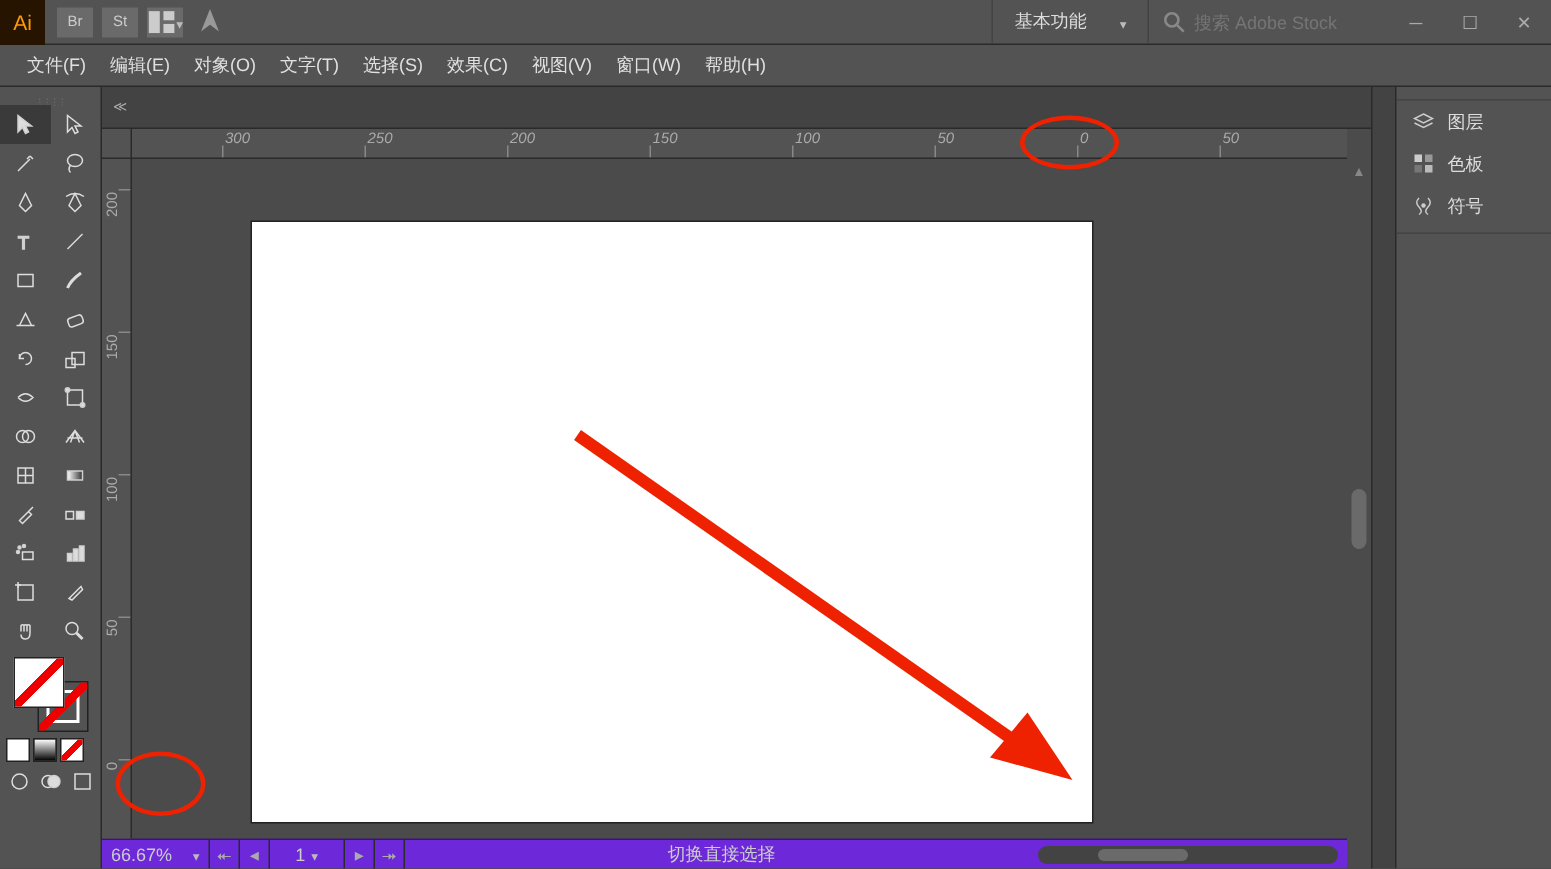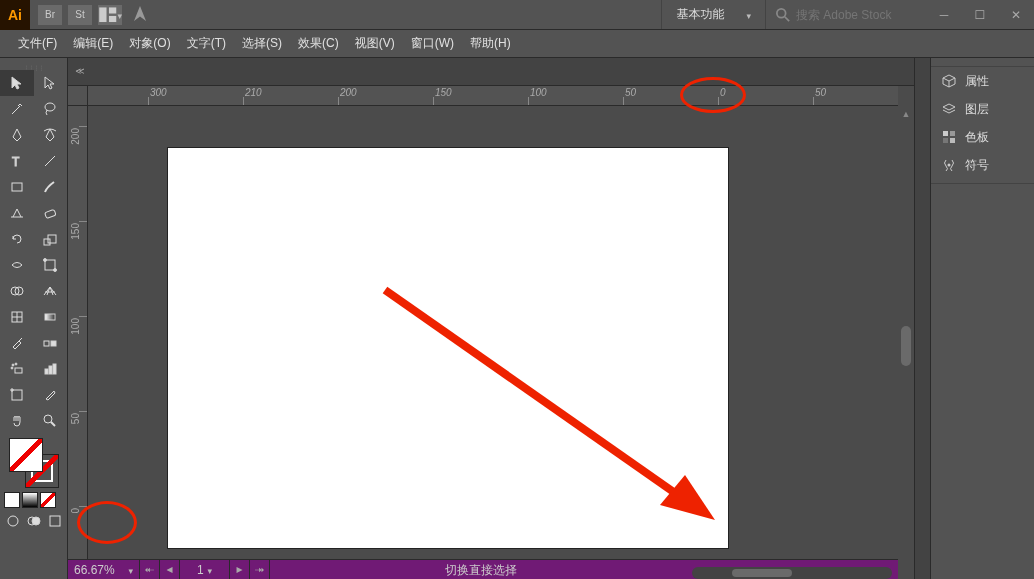--- a/index.html
+++ b/index.html
@@ -1,20 +1,20 @@
 <!DOCTYPE html>
 <html><head>
 <meta charset="utf-8">
 <style>
 * { margin: 0; padding: 0; box-sizing: border-box; font-family: "Microsoft YaHei", sans-serif; font-size: 12px; user-select: none; }
 body { background: #4b4b4b; width: 1034px; height: 579px; overflow: hidden; position: relative; }
 
 
 .app-bar { height: 30px; background: #535353; display: flex; align-items: center; border-bottom: 1px solid #2a2a2a; }
-.ai-logo { width: 30px; height: 30px; background: #261300; color: #ff9a00; display: flex; align-items: center; justify-content: center; font-weight: bold; font-size: 14px; margin-right: 8px; }
+.ai-logo { width: 30px; height: 30px; background: #261300; color: #ff9a00; display: flex; align-items: center; justify-content: center; font-weight: normal; font-size: 14px; margin-right: 8px; }
 .app-bar-item { width: 24px; height: 20px; background: #6a6a6a; margin-right: 6px; display: flex; align-items: center; justify-content: center; color: #ccc; font-size: 10px; }
 .app-bar-spacer { flex: 1; }
 .workspace-dd { color: #ddd; padding: 0 14px; display: flex; align-items: center; gap: 22px; height: 100%; border-left: 1px solid #434343; border-right: 1px solid #434343; }
 .search-box { display: flex; align-items: flex-end; gap: 6px; color: #888; padding: 0 10px; }
 .search-box input { background: transparent; border: none; color: #888; width: 120px; outline: none; }
 .win-controls { display: flex; }
 .win-btn { width: 36px; height: 30px; display: flex; align-items: center; justify-content: center; color: #aaa; }
 
 
 .menu-bar { height: 28px; background: #535353; display: flex; align-items: center; padding-left: 10px; border-bottom: 1px solid #2a2a2a; }
@@ -62,21 +62,21 @@
 .v-tick .line { position: absolute; right: 0; top: 0; height: 1px; width: 8px; background: #888; }
 
 .canvas-viewport { position: absolute; top: 48px; left: 20px; right: 16px; bottom: 20px; background: #4b4b4b; overflow: hidden; }
 .artboard { position: absolute; background: #fff; box-shadow: 0 0 0 1px #222; }
 
 .v-scroll { position: absolute; top: 48px; right: 0; bottom: 20px; width: 16px; background: #4b4b4b; }
 .v-scroll .arrow { height: 16px; display: flex; align-items: center; justify-content: center; color: #888; font-size: 9px; }
 .v-scroll .thumb { position: absolute; top: 220px; left: 3px; width: 10px; height: 40px; background: #6a6a6a; border-radius: 5px; }
 
 
-.status-bar { position: absolute; bottom: 0; left: 0; right: 16px; height: 20px; background: #701a75; display: flex; align-items: flex-end; color: #ccc; border-top: 1px solid #2a2a2a; }
+.status-bar { position: absolute; bottom: 0; left: 0; right: 16px; height: 20px; background: #6d28d9; display: flex; align-items: center; color: #ccc; border-top: 1px solid #2a2a2a; }
 .zoom-box { width: 72px; padding: 0 6px; border-right: 1px solid #2a2a2a; display: flex; align-items: center; justify-content: space-between; height: 100%; }
 .nav-arrows { display: flex; }
 .nav-arrow { width: 20px; height: 20px; display: flex; align-items: center; justify-content: center; color: #aaa; border-right: 1px solid #2a2a2a; }
 .artboard-num { width: 50px; display: flex; align-items: center; justify-content: center; border-right: 1px solid #2a2a2a; height: 100%; }
 .status-text { flex: 1; text-align: center; }
 .h-scroll-track { width: 200px; height: 12px; background: #434343; margin-right: 6px; position: relative; border-radius: 6px; }
 .h-scroll-thumb { position: absolute; left: 40px; top: 2px; width: 60px; height: 8px; background: #6a6a6a; border-radius: 4px; }
 
 
 .right-dock { width: 16px; background: #434343; border-left: 1px solid #2a2a2a; }
@@ -376,21 +376,21 @@
     </div>
 
     <div class="ruler-corner"></div>
     <div class="h-ruler">
         <div class="h-ruler-inner" id="h-ruler">
           <div class="h-tick" style="left: 60px;">
             <span class="lbl">300</span>
             <span class="line"></span>
           </div>
           <div class="h-tick" style="left: 155px;">
-            <span class="lbl">210</span>
+            <span class="lbl">250</span>
             <span class="line"></span>
           </div>
           <div class="h-tick" style="left: 250px;">
             <span class="lbl">200</span>
             <span class="line"></span>
           </div>
           <div class="h-tick" style="left: 345px;">
             <span class="lbl">150</span>
             <span class="line"></span>
           </div>
@@ -468,26 +468,20 @@
         <div class="h-scroll-thumb"></div>
       </div>
     </div>
   </div>
 
   <div class="right-dock"></div>
 
   <div class="right-panels">
     <div class="panel-grip"></div>
     <div class="panel-group" id="panel-group-1">
-        <div class="panel-item">
-          <svg viewBox="0 0 16 16">
-            <path d="M8 2 L14 5 L14 11 L8 14 L2 11 L2 5 Z M2 5 L8 8 L14 5 M8 8 L8 14" fill="none" stroke="#ccc"></path>
-          </svg>
-          <span>属性</span>
-        </div>
         <div class="panel-item">
           <svg viewBox="0 0 16 16">
             <path d="M8 3 L14 6 L8 9 L2 6 Z M2 9 L8 12 L14 9" fill="none" stroke="#ccc"></path>
           </svg>
           <span>图层</span>
         </div>
         <div class="panel-item">
           <svg viewBox="0 0 16 16">
             <rect x="2" y="2" width="5" height="5" fill="#ccc"></rect>
             <rect x="9" y="2" width="5" height="5" fill="#999"></rect>

